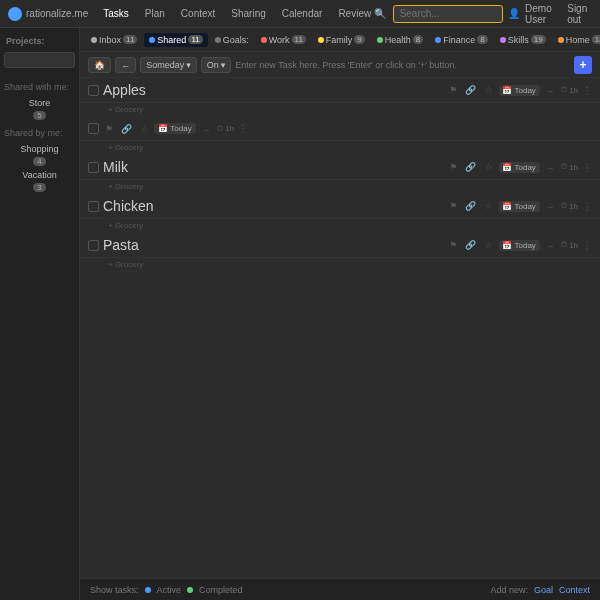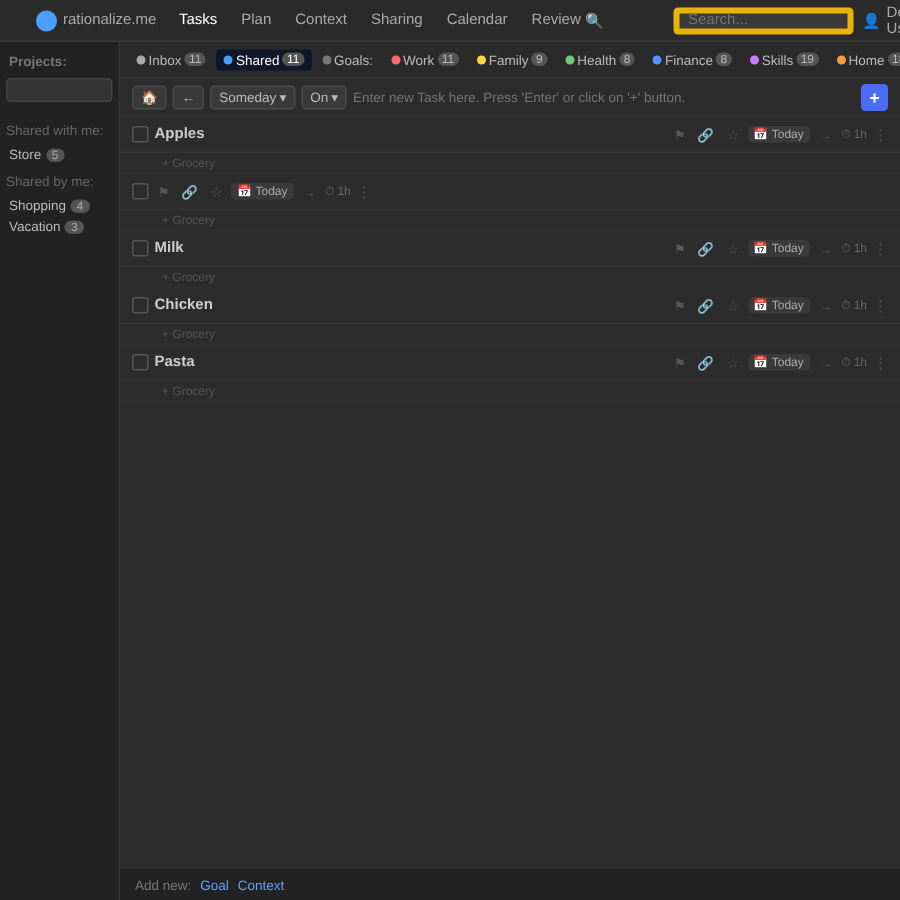--- a/index.html
+++ b/index.html
@@ -12,21 +12,21 @@
       height: 600px;
       overflow: hidden;
     }
 
     
     #topbar {
       background: #2a2a2a;
       height: 28px;
       display: flex;
       align-items: center;
-      padding: 0 24px;
+      padding: 0 8px;
       border-bottom: 1px solid #3a3a3a;
     }
     #logo-area {
       display: flex;
       align-items: center;
       gap: 4px;
       margin-right: 12px;
     }
     #logo-icon {
       width: 14px;
@@ -53,28 +53,27 @@
       color: #fff;
       text-align: right;
     }
     #search-area {
       display: flex;
       align-items: center;
       gap: 6px;
     }
     #search-input {
       background: #3a3a3a;
-      border: 4px solid #eab308;
+      border: 1px solid #eab308;
       border-radius: 3px;
       color: #ccc;
       font-size: 10px;
       padding: 2px 6px;
-      width: 120px;
+      width: 110px;
       height: 18px;
-      margin-left: 40px;
     }
     #user-area {
       display: flex;
       align-items: center;
       gap: 4px;
       margin-left: 6px;
       color: #aaa;
       font-size: 10px;
     }
 
@@ -118,20 +117,21 @@
     }
     .sidebar-item {
       display: flex;
       align-items: center;
       gap: 3px;
       padding: 2px 2px;
       cursor: pointer;
       border-radius: 3px;
       font-size: 9px;
       color: #bbb;
+      flex-direction: column;
     }
     .sidebar-badge {
       background: #555;
       border-radius: 8px;
       padding: 0 4px;
       font-size: 8px;
       color: #aaa;
     }
 
     
@@ -244,23 +244,22 @@
     .task-checkbox {
       width: 11px;
       height: 11px;
       border: 1px solid #555;
       border-radius: 2px;
       flex-shrink: 0;
       cursor: pointer;
     }
     .task-name {
       flex: 1;
-      font-size: 10px;
+      font-size: 14px;
       color: #ccc;
-      font-weight: bold;
     }
     .task-action-icon {
       color: #555;
       font-size: 9px;
       cursor: pointer;
       padding: 0 2px;
     }
     .task-date {
       display: flex;
       align-items: center;
@@ -546,20 +545,27 @@
         <span>1h</span>
       </div>
       <span class="task-menu">⋮</span>
     </div>
         <div class="subtask-row">
           <span class="subtask-add">+ Grocery</span>
         </div>
       </div>
 
     <div id="bottom-bar">
+      <div id="show-tasks">
+        <span>Show tasks:</span>
+        <span class="show-dot" style="background: rgb(74, 158, 255);"></span>
+        <span>Active</span>
+        <span class="show-dot" style="background: rgb(107, 203, 119);"></span>
+        <span>Completed</span>
+      </div>
       <div id="add-new">
         <span>Add new:</span>
         <span class="add-new-link">Goal</span>
         <span class="add-new-link">Context</span>
       </div>
     </div>
 
   </div>
 </div>
 

